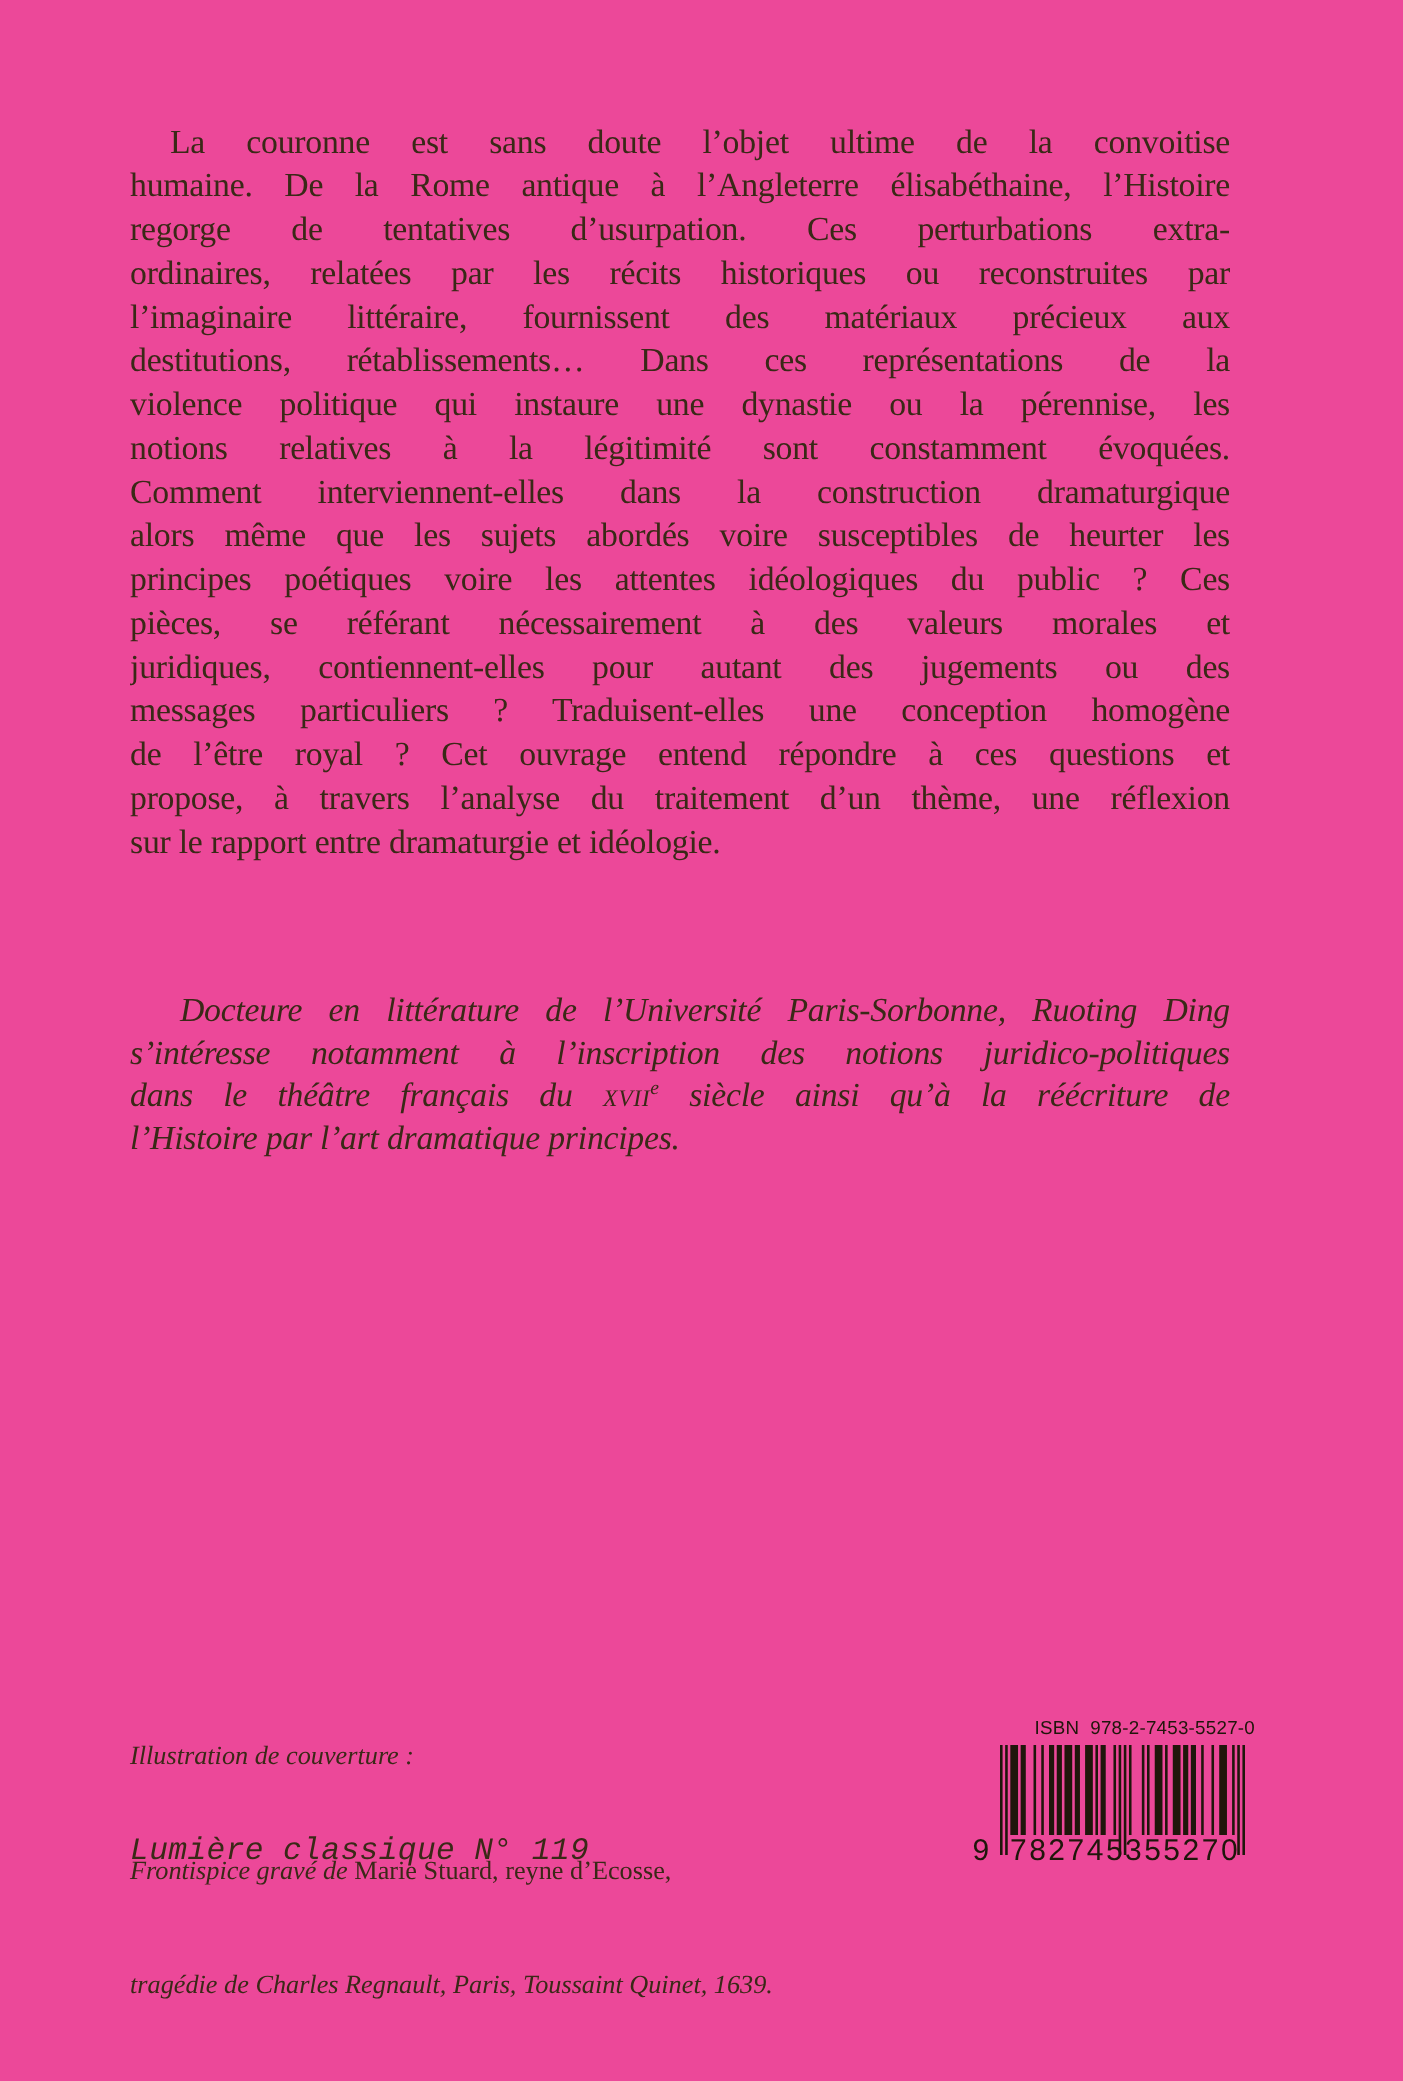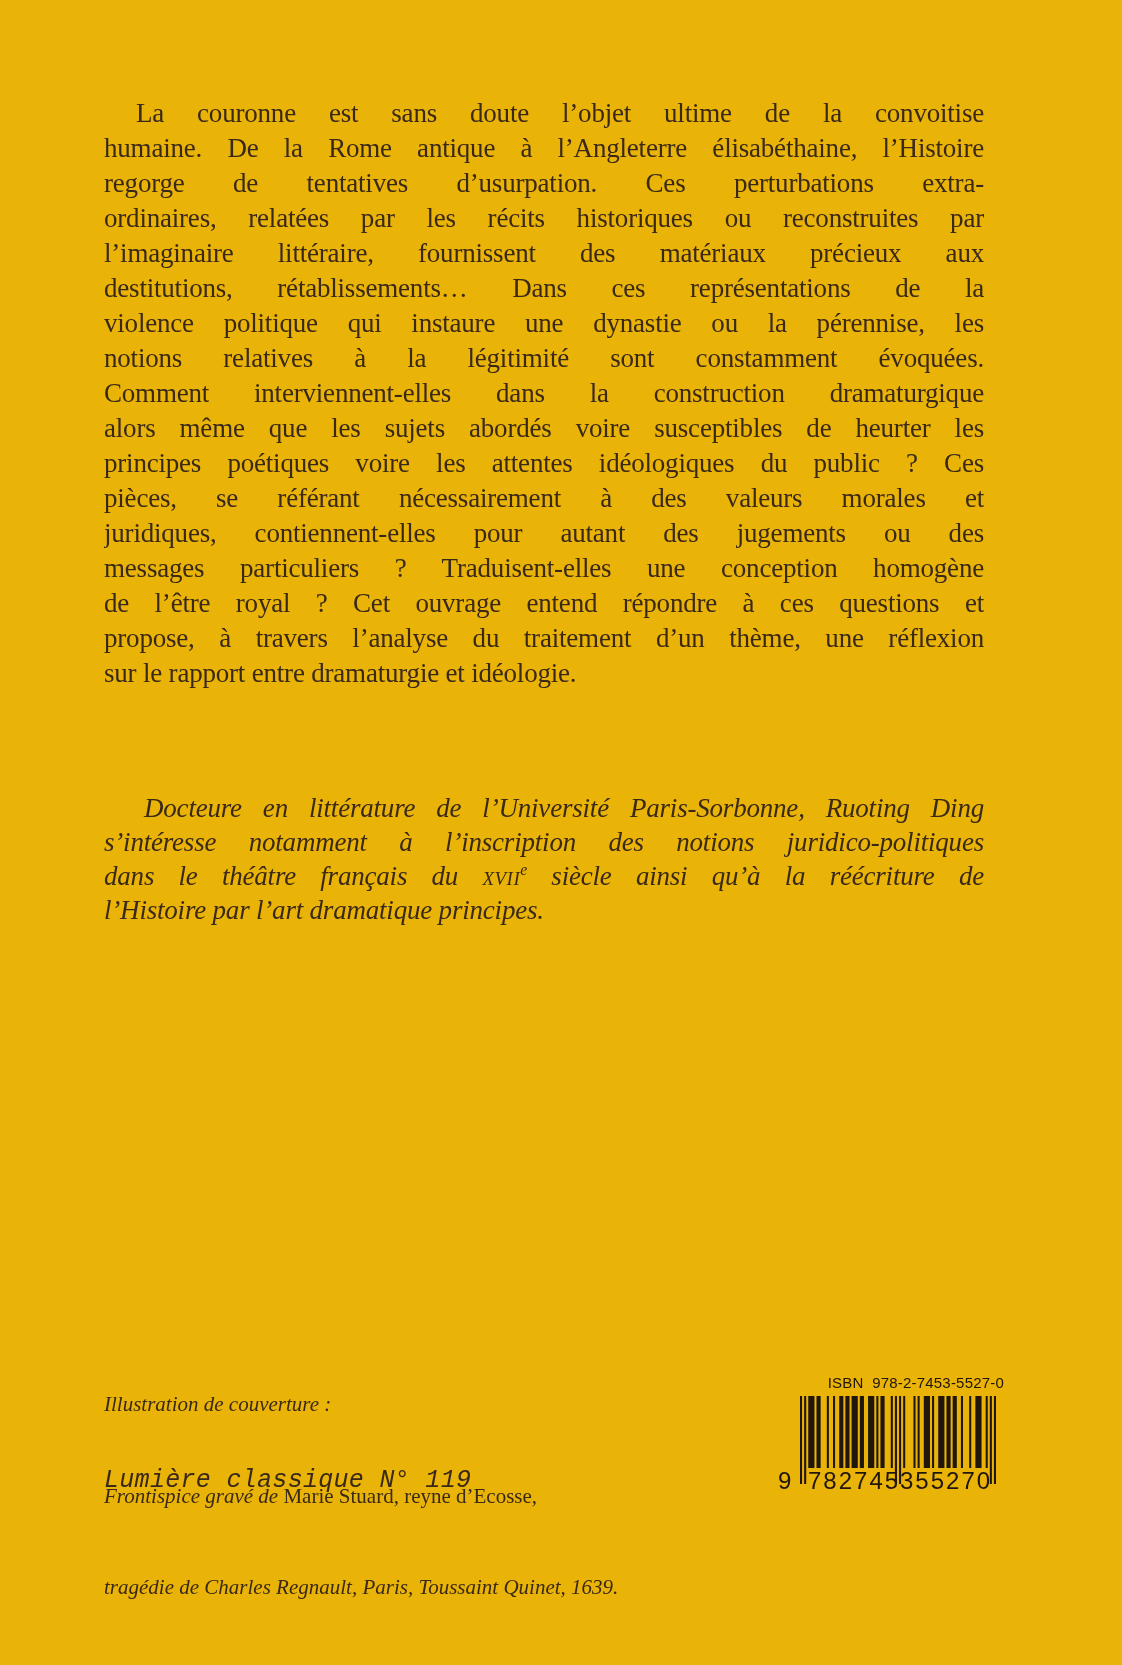--- a/index.html
+++ b/index.html
@@ -5,21 +5,21 @@
   html, body {
     margin: 0;
     padding: 0;
     background: #888;
   }
   .page {
     position: relative;
     width: 1122px;
     height: 1665px;
     margin: 0 auto;
-    background: #eab308;
+    background: #ec4899;
     color: #3a2917;
     font-family: "Liberation Serif", "DejaVu Serif", serif;
     overflow: hidden;
   }
   
   .synopsis {
     position: absolute;
     left: 104px;
     top: 96px;
     width: 880px;

